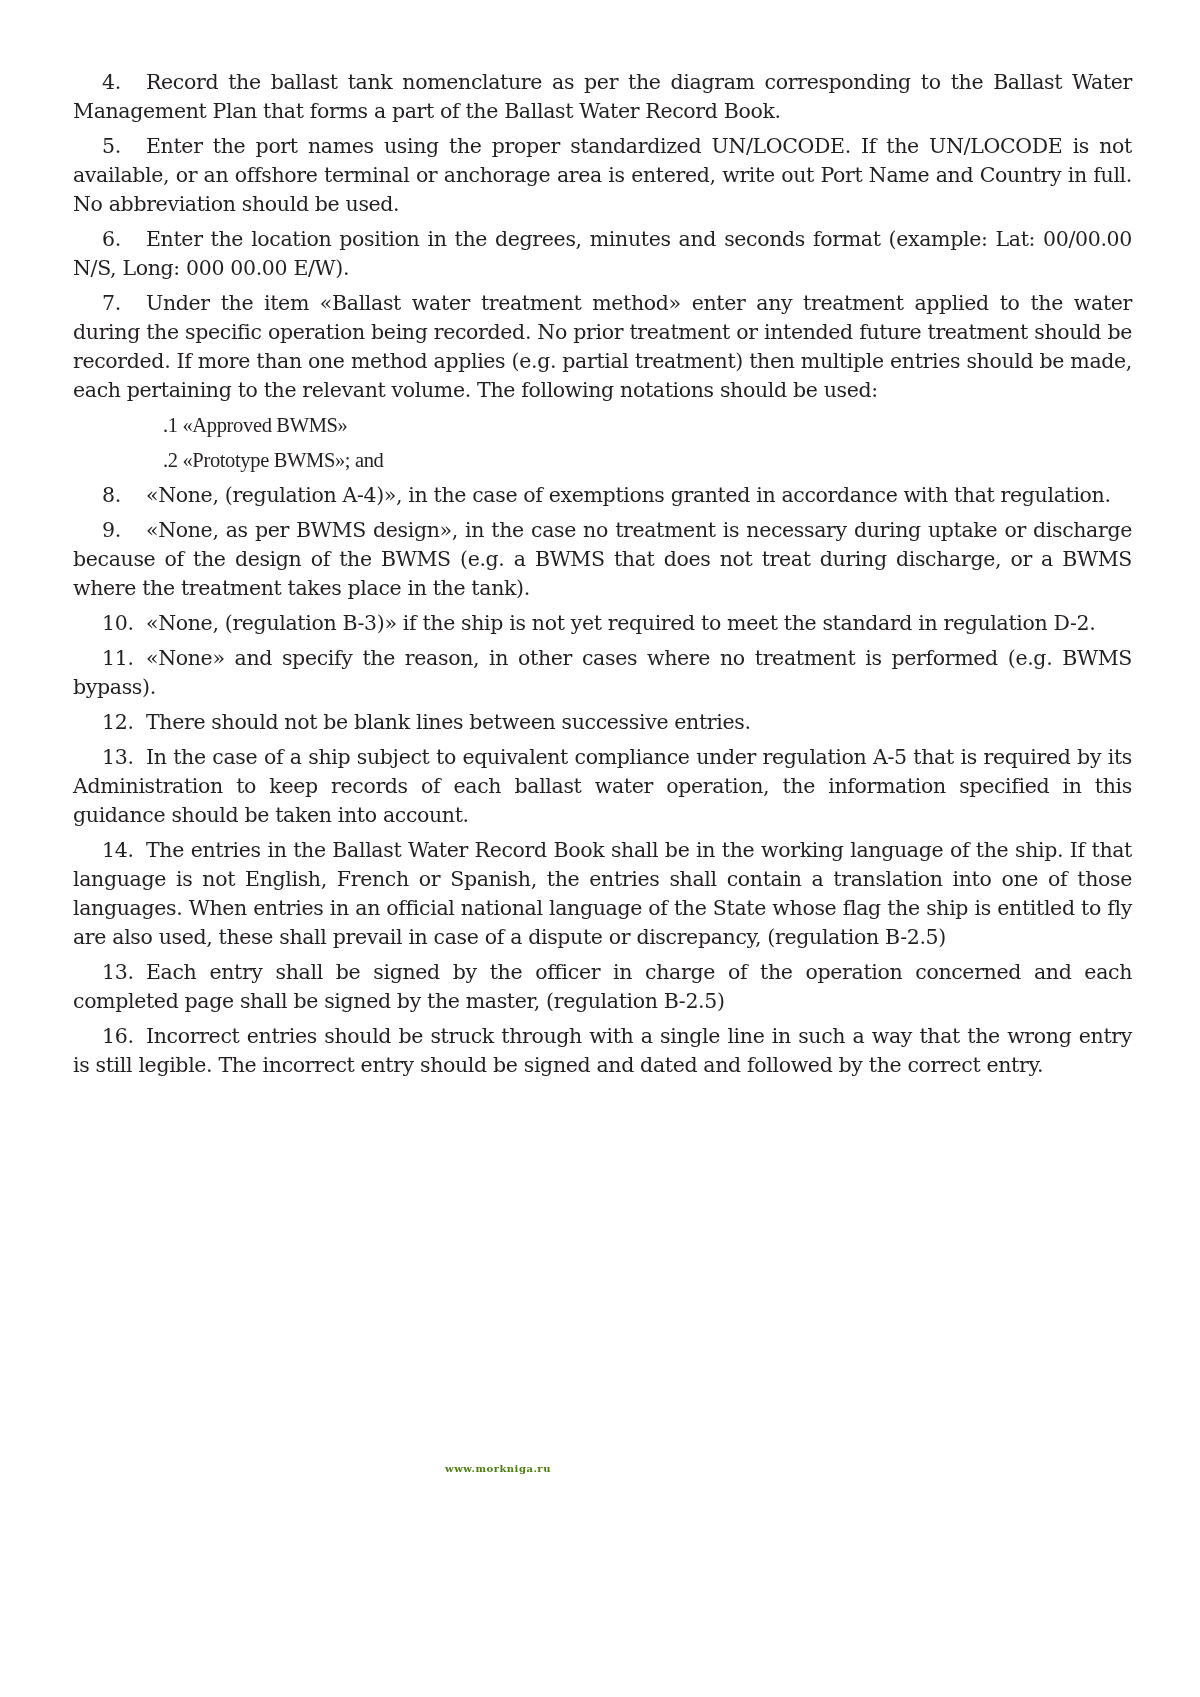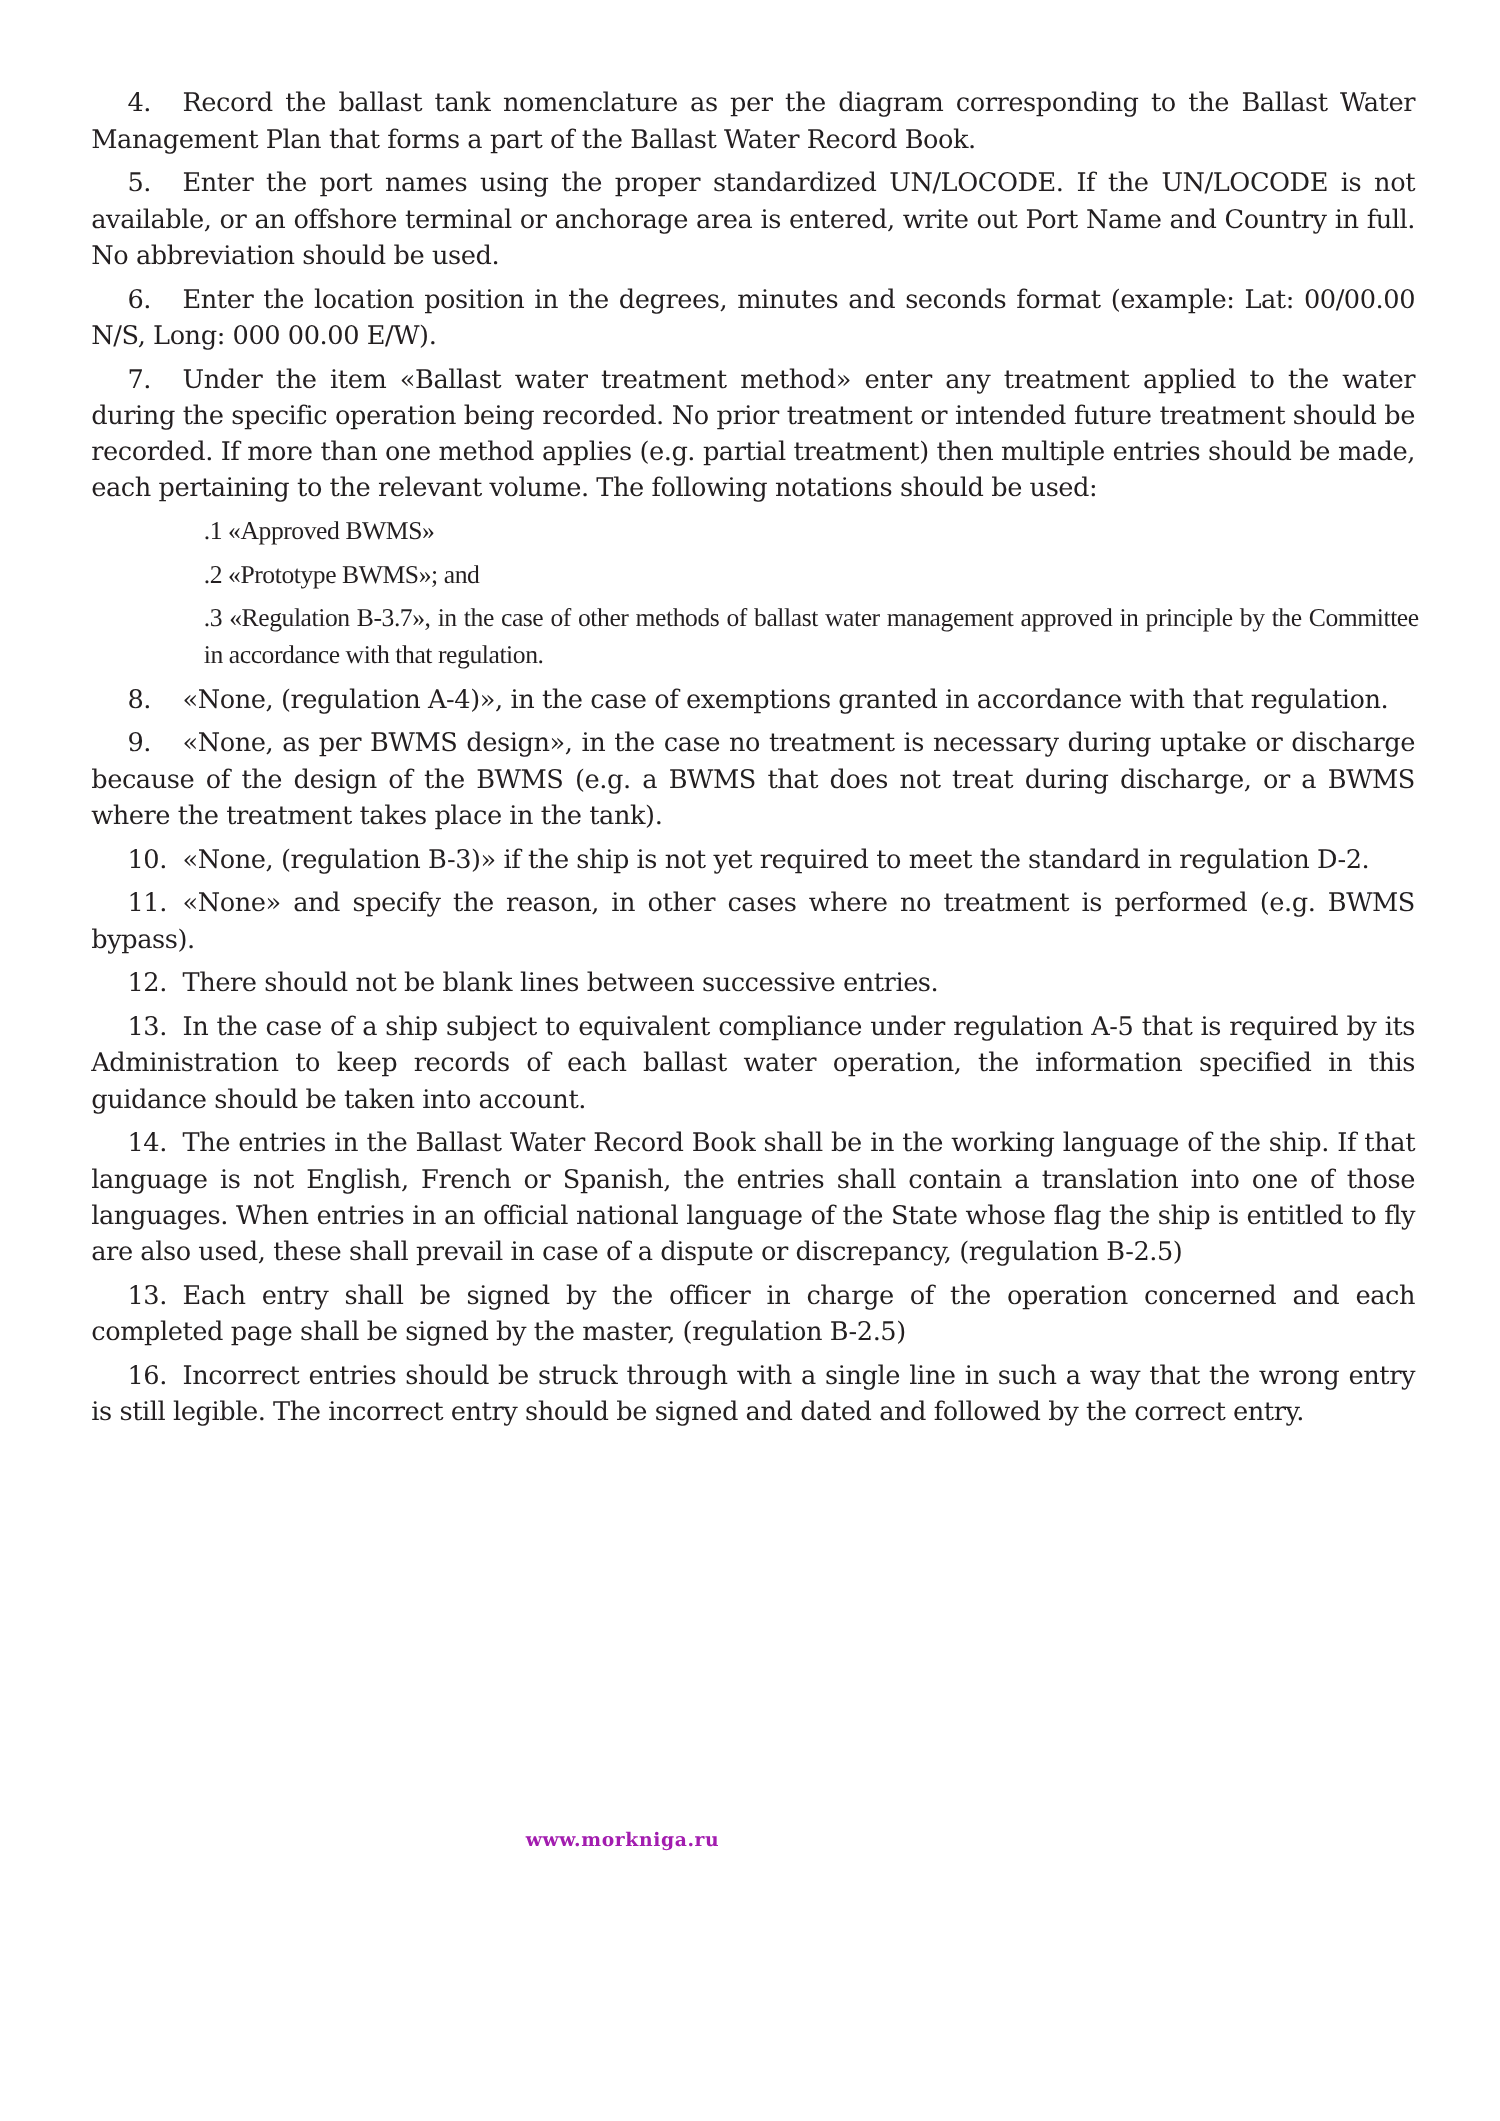--- a/index.html
+++ b/index.html
@@ -40,36 +40,35 @@
       font-family: Liberation Serif, serif;
     }
     .watermark {
       position: absolute;
       left: 0;
       width: 996px;
       top: 1463px;
       text-align: center;
       font-family: "DejaVu Serif", serif;
       font-weight: bold;
-      font-size: 15px;
-      color: #a21caf;
+      font-size: 10px;
+      color: #4d7c0f;
       letter-spacing: 0.5px;
     }
   </style>
 </head>
 <body>
 
 <div class="page">
   <p class="para"><span class="num">4.</span><span>Record the ballast tank nomenclature as per the diagram corresponding to the Ballast Water Management Plan that forms a part of the Ballast Water Record Book.</span></p>
   <p class="para"><span class="num">5.</span><span>Enter the port names using the proper standardized UN/LOCODE. If the UN/LOCODE is not available, or an offshore terminal or anchorage area is entered, write out Port Name and Country in full. No abbreviation should be used.</span></p>
   <p class="para"><span class="num">6.</span><span>Enter the location position in the degrees, minutes and seconds format (example: Lat: 00/00.00 N/S, Long: 000 00.00 E/W).</span></p>
   <p class="para"><span class="num">7.</span><span>Under the item «Ballast water treatment method» enter any treatment applied to the water during the specific operation being recorded. No prior treatment or intended future treatment should be recorded. If more than one method applies (e.g. partial treatment) then multiple entries should be made, each pertaining to the relevant volume. The following notations should be used:</span></p>
   <p class="sub">.1 «Approved BWMS»</p>
   <p class="sub">.2 «Prototype BWMS»; and</p>
-  <p class="sub">.3 «Regulation B-3.7», in the case of other methods of ballast water management approved in principle by the Committee in accordance with that regulation.</p>
   <p class="para"><span class="num">8.</span><span>«None, (regulation A-4)», in the case of exemptions granted in accordance with that regulation.</span></p>
   <p class="para"><span class="num">9.</span><span>«None, as per BWMS design», in the case no treatment is necessary during uptake or discharge because of the design of the BWMS (e.g. a BWMS that does not treat during discharge, or a BWMS where the treatment takes place in the tank).</span></p>
   <p class="para"><span class="num">10.</span><span>«None, (regulation B-3)» if the ship is not yet required to meet the standard in regulation D-2.</span></p>
   <p class="para"><span class="num">11.</span><span>«None» and specify the reason, in other cases where no treatment is performed (e.g. BWMS bypass).</span></p>
   <p class="para"><span class="num">12.</span><span>There should not be blank lines between successive entries.</span></p>
   <p class="para"><span class="num">13.</span><span>In the case of a ship subject to equivalent compliance under regulation A-5 that is required by its Administration to keep records of each ballast water operation, the information specified in this guidance should be taken into account.</span></p>
   <p class="para"><span class="num">14.</span><span>The entries in the Ballast Water Record Book shall be in the working language of the ship. If that language is not English, French or Spanish, the entries shall contain a translation into one of those languages. When entries in an official national language of the State whose flag the ship is entitled to fly are also used, these shall prevail in case of a dispute or discrepancy, (regulation B-2.5)</span></p>
   <p class="para"><span class="num">13.</span><span>Each entry shall be signed by the officer in charge of the operation concerned and each completed page shall be signed by the master, (regulation B-2.5)</span></p>
   <p class="para"><span class="num">16.</span><span>Incorrect entries should be struck through with a single line in such a way that the wrong entry is still legible. The incorrect entry should be signed and dated and followed by the correct entry.</span></p>
 </div>

